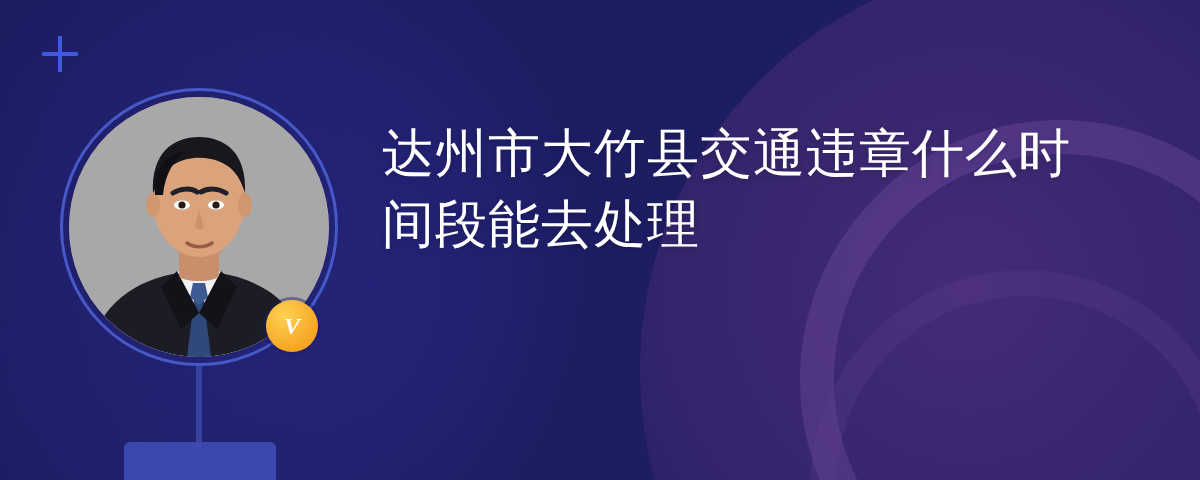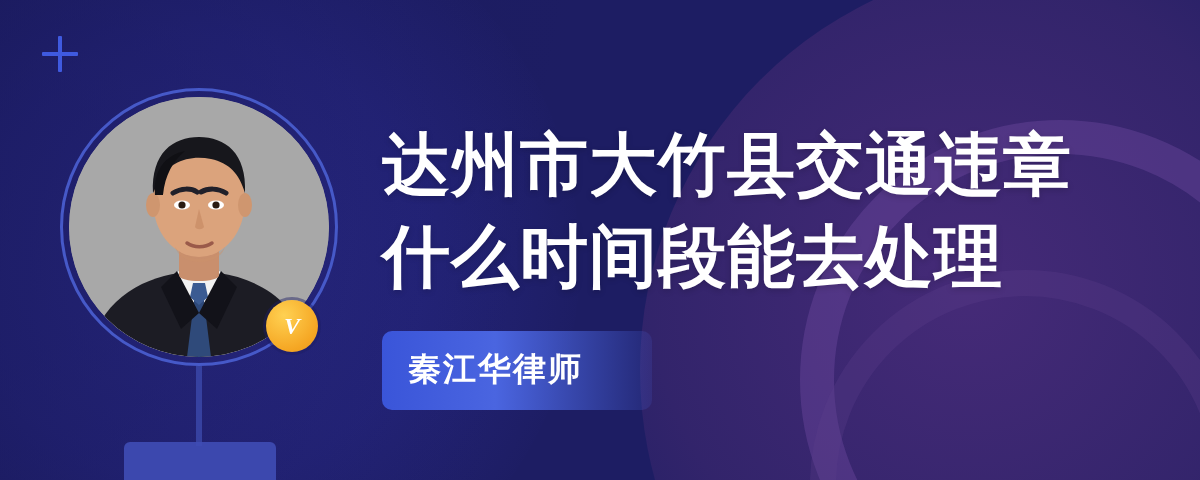--- a/index.html
+++ b/index.html
@@ -180,23 +180,23 @@
 
   
   .content {
     position: absolute;
     left: 382px;
     top: 118px;
     width: 730px;
   }
   .headline {
     color: #ffffff;
-    font-size: 68px;
+    font-size: 52px;
     line-height: 1.36;
-    font-weight: bold;
+    font-weight: normal;
     letter-spacing: 1px;
     margin: 0;
     text-shadow: 0 2px 6px rgba(0,0,0,0.18);
   }
   .name-chip {
     margin-top: 28px;
     display: inline-block;
     padding: 16px 34px 18px 26px;
     border-radius: 10px;
     background: linear-gradient(90deg, #3a55d9 0%, #4a65e0 42%, rgba(74,101,224,0.15) 100%);
@@ -275,16 +275,15 @@
         </g>
       </svg>
     </div>
     <div class="avatar-badge">
       <span>V</span>
     </div>
   </div>
 
   <div class="content">
     <h1 class="headline">达州市大竹县交通违章什么时间段能去处理</h1>
-    <div class="name-chip">秦江华律师</div>
   </div>
 
 </div>
 
 </body></html>

